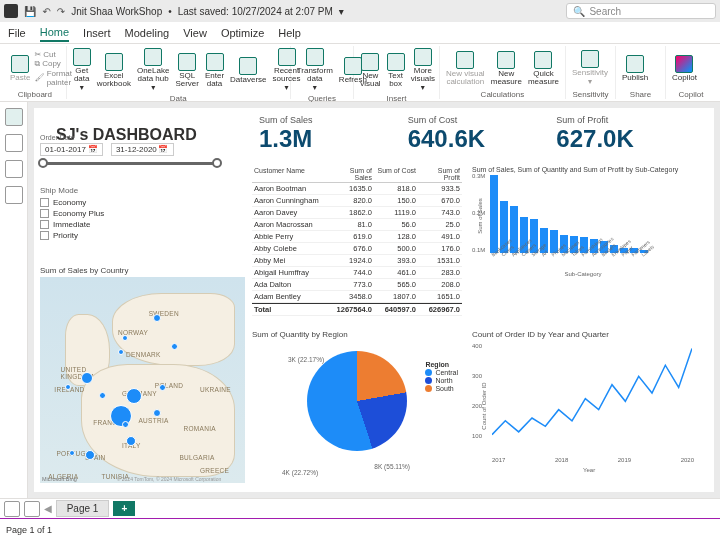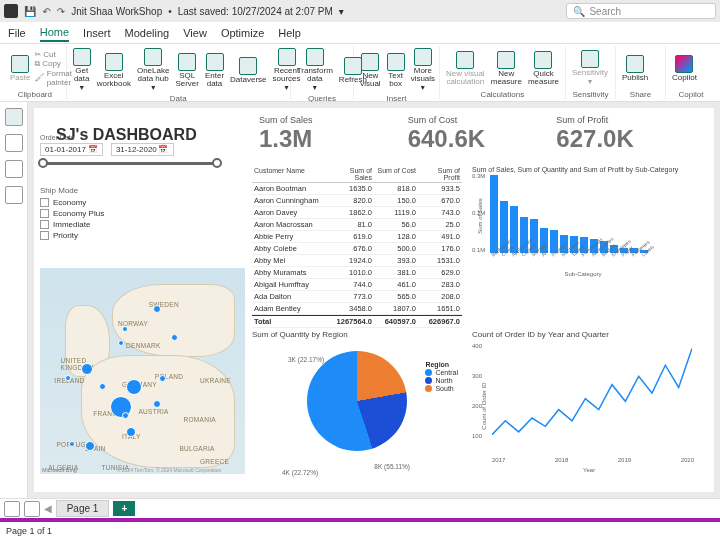--- a/index.html
+++ b/index.html
@@ -41,21 +41,21 @@
 .slicer-sm .cb{width:9px;height:9px;border:1px solid #999}
 .map{position:absolute;left:6px;top:158px;width:205px;height:218px}
 .map .lbl{font-size:8px;color:#444}
 .map-box{width:100%;height:206px;background:linear-gradient(180deg,#cfe3ed 0%,#dceaee 100%);position:relative;overflow:hidden;margin-top:2px}
 .map-land{position:absolute;background:#f5efe3;border:1px solid #d6ccb4}
 .map-label{position:absolute;font-size:6.5px;color:#8a7a5c;letter-spacing:.3px}
 .map-dot{position:absolute;border-radius:50%;background:#1d8cf8;border:1px solid #fff}
 .cards{position:absolute;left:218px;top:4px;width:442px;display:flex;gap:4px}
 .card{flex:1;border:1px solid transparent;padding:2px 6px}
 .card .cl{font-size:9px;color:#555}
-.card .cv{font-size:24px;font-weight:600;color:#737373}
+.card .cv{font-size:24px;font-weight:600;color:#0c4a6e}
 .table{position:absolute;left:218px;top:58px;width:210px;font-size:7.5px}
 .table-head,.table-row{display:flex}
 .table-head{border-bottom:1px solid #ccc;font-size:7px;color:#444}
 .table-row{border-bottom:1px solid #f0f0f0}
 .table .c1{width:78px;padding:1px 2px}
 .table .cn{width:44px;text-align:right;padding:1px 2px}
 .table-total{border-top:1px solid #333;font-weight:700}
 .barchart{position:absolute;left:438px;top:58px;width:222px;height:110px}
 .barchart .lbl{font-size:7px;color:#444}
 .bars{display:flex;align-items:flex-end;height:80px;gap:2px;padding-left:18px;position:relative}
@@ -72,21 +72,21 @@
 .pie-legend .sw{width:7px;height:7px;border-radius:50%}
 .pie-lbl{position:absolute;font-size:6.5px;color:#666}
 .line{position:absolute;left:438px;top:222px;width:222px;height:152px}
 .line .lbl{font-size:8px;color:#444}
 .line-box{position:relative;height:120px;margin-top:4px}
 .line-yax{position:absolute;left:-12px;top:50%;transform:rotate(-90deg);font-size:6px;color:#666;white-space:nowrap}
 .line-y{position:absolute;left:0;font-size:6px;color:#666}
 .line-svg{position:absolute;left:20px;top:0;width:200px;height:100px}
 .line-xax{position:absolute;bottom:0;left:20px;right:0;display:flex;justify-content:space-between;font-size:6px;color:#666}
 .line-xlbl{position:absolute;bottom:-10px;left:50%;font-size:6px;color:#666}
-.statusbar{height:22px;background:#fff;border-top:4px solid #a21caf;display:flex;align-items:center;padding:0 6px;font-size:9px;gap:8px}
+.statusbar{height:22px;background:#fff;border-top:1px solid #a21caf;display:flex;align-items:center;padding:0 6px;font-size:9px;gap:8px}
 .page-tabs{height:20px;background:#fff;border-top:1px solid #e1dfdd;display:flex;align-items:center;padding:0 4px;gap:4px}
 .page-tab{background:#e5e5e5;border:1px solid #ccc;padding:2px 10px;font-size:10px}
 .page-tab.add{background:#117865;color:#fff;font-weight:700;border:none;padding:2px 8px}
 .view-icon{width:16px;height:16px;border:1px solid #999;border-radius:2px}
 </style>
 </head>
 <body>
 
 <div class="titlebar">
   <div class="tb-left">
@@ -299,20 +299,21 @@
               <span>Immediate</span>
             </div>
             <div class="opt">
               <div class="cb"></div>
               <span>Priority</span>
             </div>
           </div>
       </div>
 
       <div class="map">
+        <div class="lbl">Sum of Sales by Country</div>
         <div class="map-box">
           <div class="map-land" style="left:35%;top:8%;width:60%;height:35%;border-radius:40% 20% 30% 50%"></div>
           <div class="map-land" style="left:12%;top:18%;width:22%;height:35%;border-radius:30% 50% 40% 30%"></div>
           <div class="map-land" style="left:20%;top:42%;width:75%;height:55%;border-radius:30% 40% 20% 50%"></div>
           <div class="map-label" style="left:53%;top:16%">SWEDEN</div>
           <div class="map-label" style="left:38%;top:25%">NORWAY</div>
           <div class="map-label" style="left:42%;top:36%">DENMARK</div>
           <div class="map-label" style="left:10%;top:43%">UNITED<br>KINGDOM</div>
           <div class="map-label" style="left:7%;top:53%">IRELAND</div>
           <div class="map-label" style="left:56%;top:51%">POLAND</div>
@@ -407,26 +408,20 @@
               <div class="cn">500.0</div>
               <div class="cn">176.0</div>
             </div>
             <div class="table-row">
               <div class="c1">Abby Mei</div>
               <div class="cn">1924.0</div>
               <div class="cn">393.0</div>
               <div class="cn">1531.0</div>
             </div>
             <div class="table-row">
-              <div class="c1">Abby Muramats</div>
-              <div class="cn">1010.0</div>
-              <div class="cn">381.0</div>
-              <div class="cn">629.0</div>
-            </div>
-            <div class="table-row">
               <div class="c1">Abigail Humffray</div>
               <div class="cn">744.0</div>
               <div class="cn">461.0</div>
               <div class="cn">283.0</div>
             </div>
             <div class="table-row">
               <div class="c1">Ada Dalton</div>
               <div class="cn">773.0</div>
               <div class="cn">565.0</div>
               <div class="cn">208.0</div>

